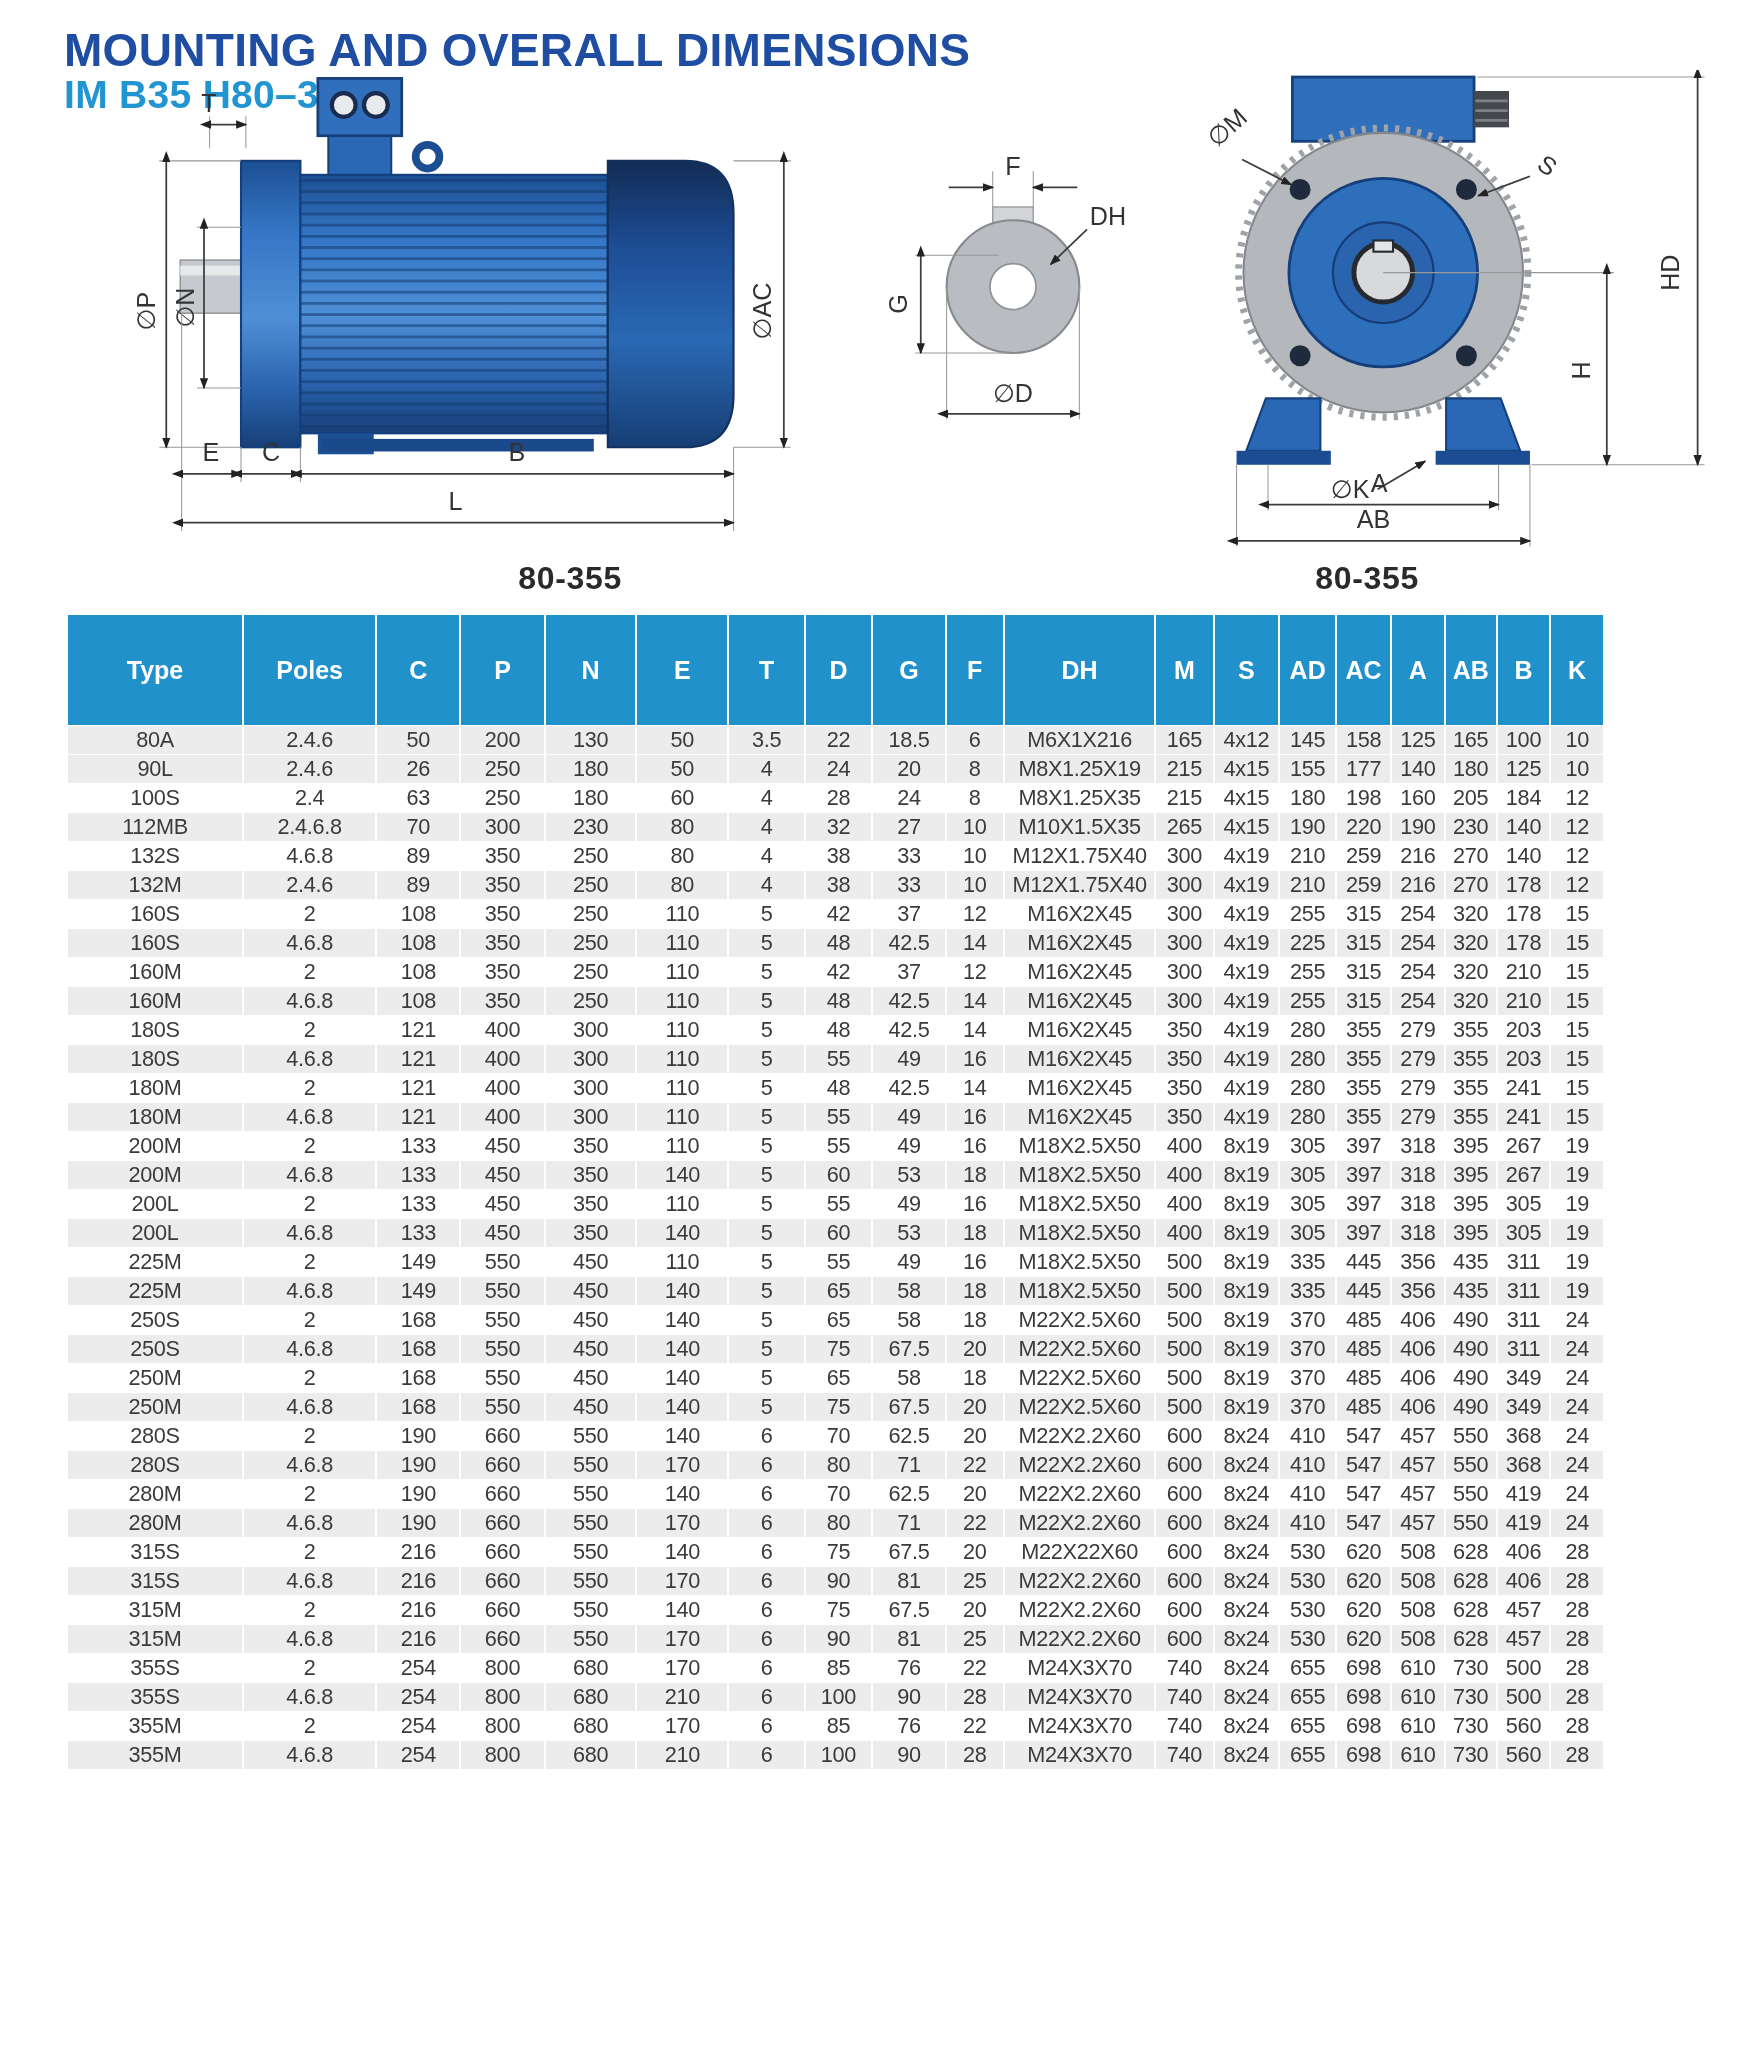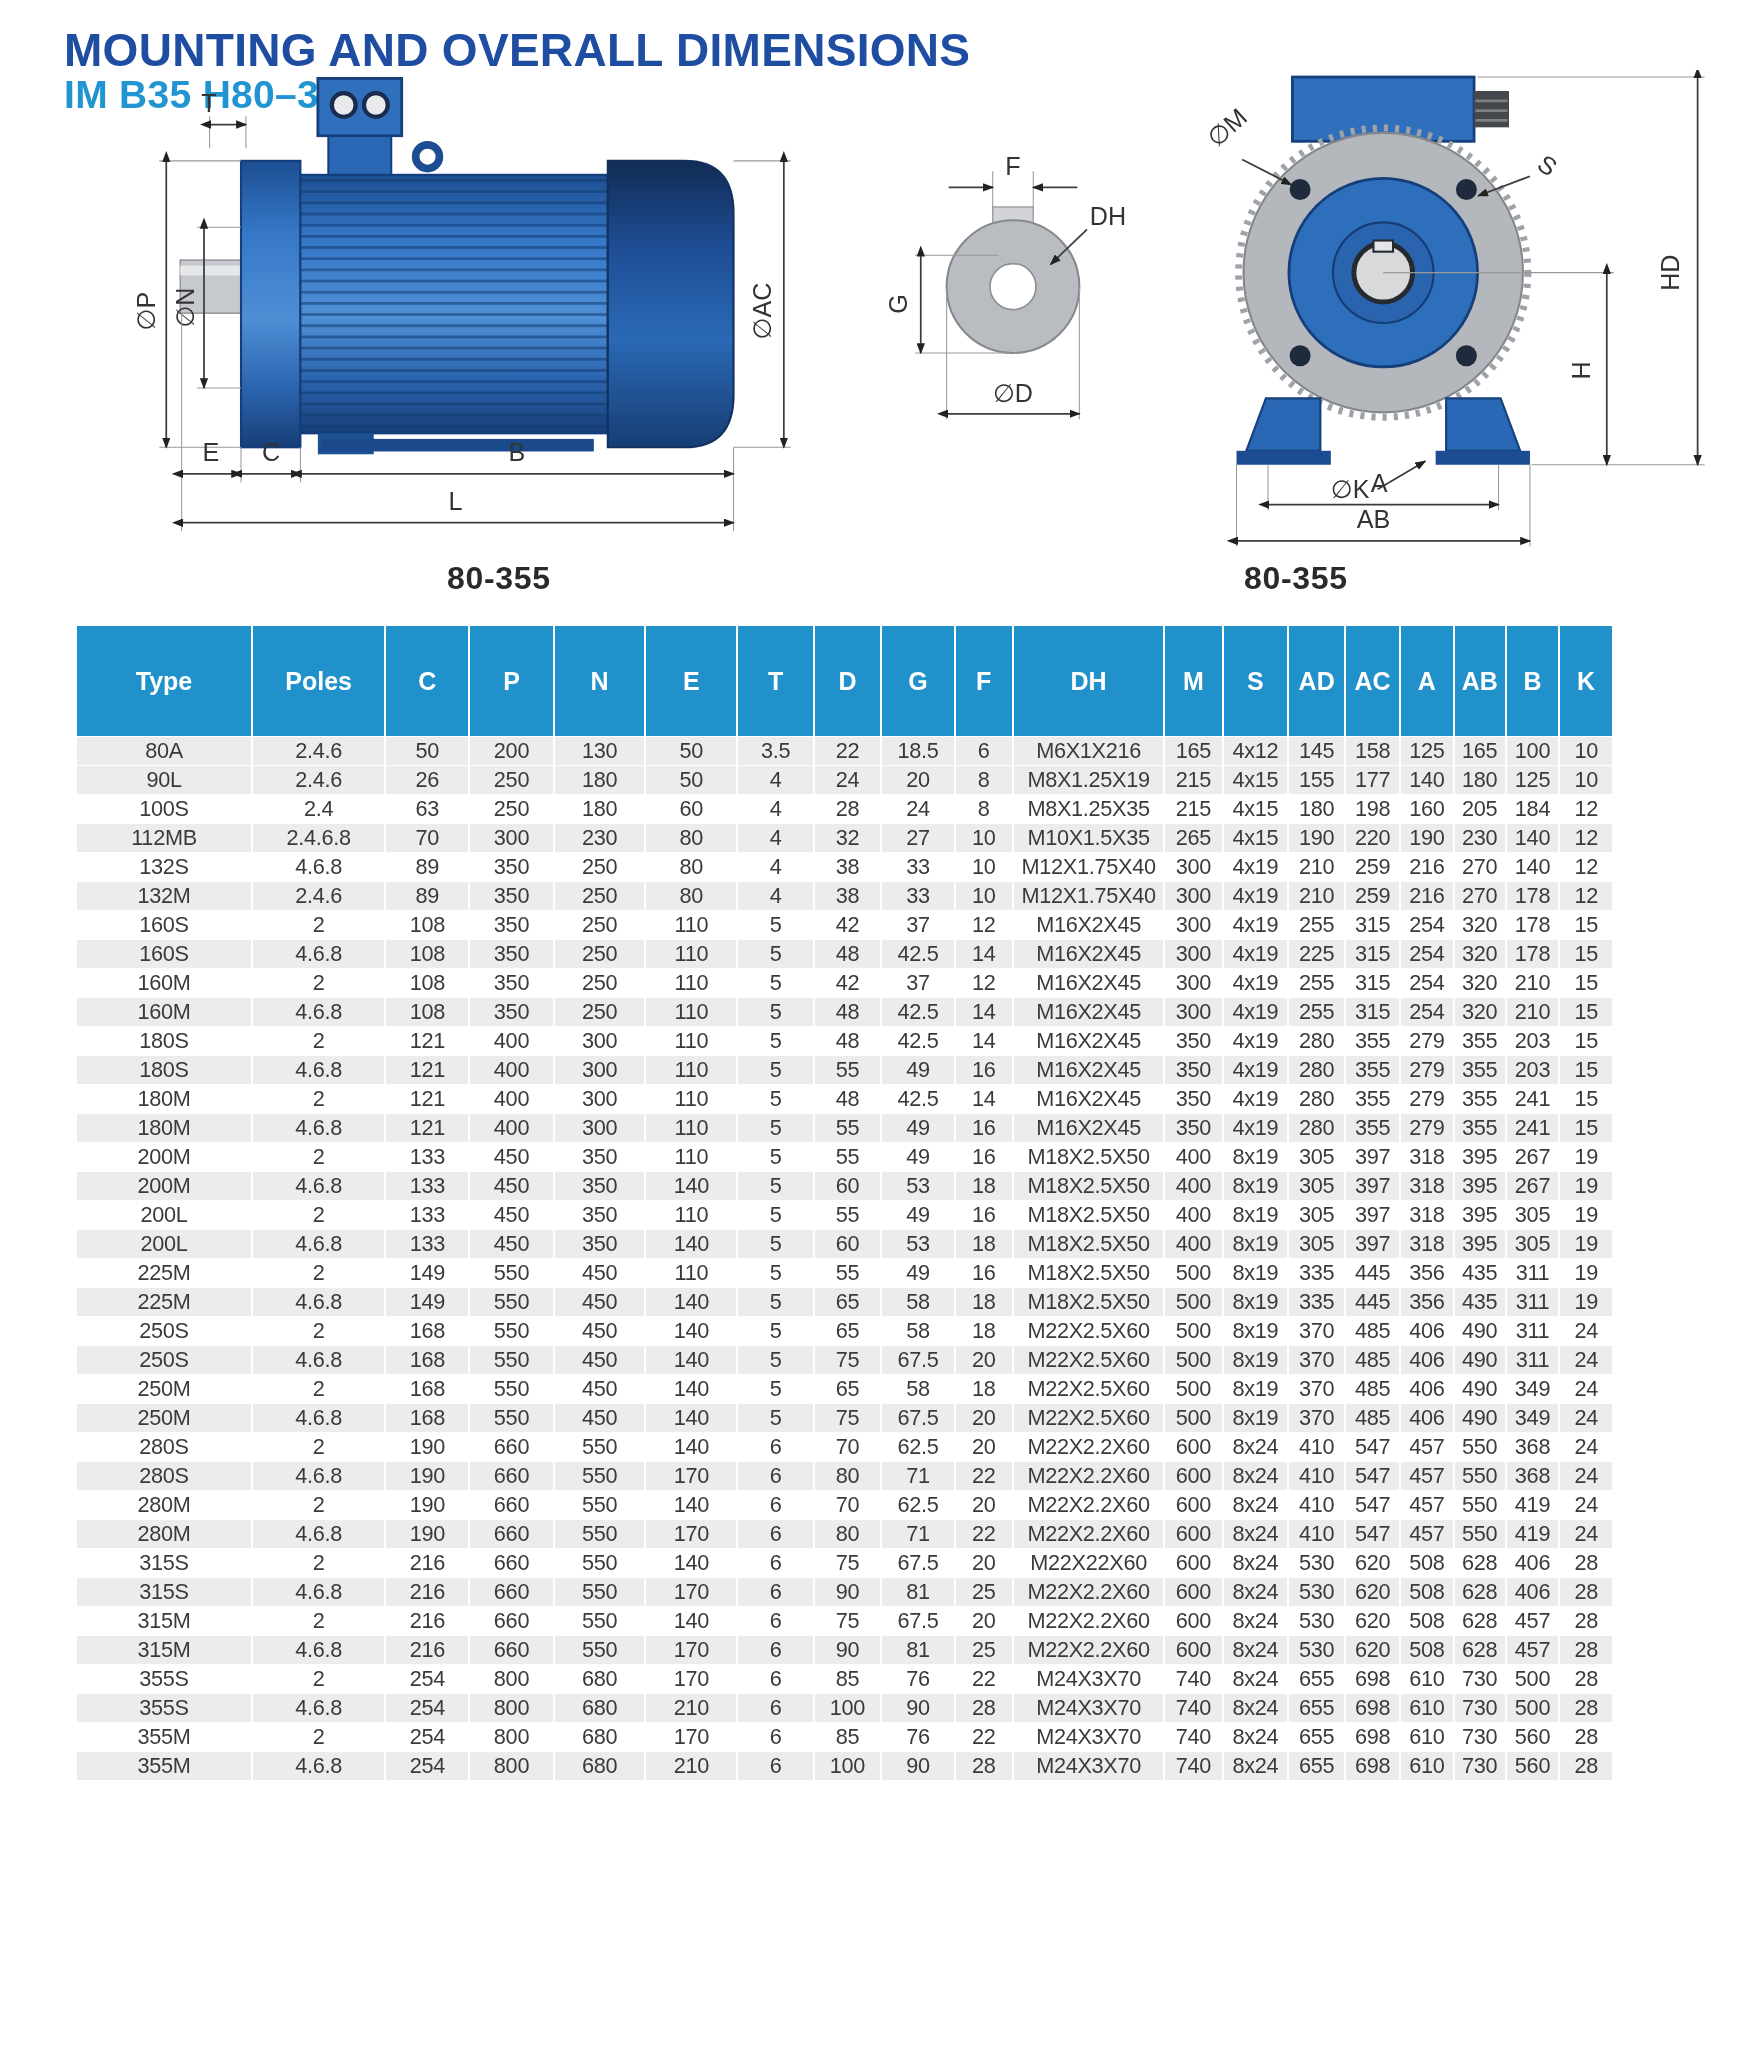--- a/index.html
+++ b/index.html
@@ -26,29 +26,29 @@
     color:var(--title-blue);
     margin-top:12px;
   }
   .page-subtitle{
     position:absolute;left:64px;top:73px;
     font-size:39px;font-weight:800;letter-spacing:0.3px;
     color:var(--subtitle-blue);
   }
   .drawing-svg{position:absolute;left:0;top:70px}
   .caption{
-    position:absolute;top:560px;width:175px;text-align:left;
+    position:absolute;top:560px;width:175px;text-align:right;
     font-size:32px;font-weight:800;color:#2a2a2a;letter-spacing:0.7px;
   }
   .caption.left{left:447px}
   .caption.right{left:1244px}
 
   table.dims{
-    position:absolute;left:77px;top:615px;width:1537px;
-    border-collapse:separate;border-spacing:0;table-layout:fixed;margin-top:11px;
+    position:absolute;left:68px;top:615px;width:1537px;
+    border-collapse:separate;border-spacing:0;table-layout:fixed;
   }
   table.dims th{
     background:var(--table-header-blue);
     color:#fff;font-size:25px;font-weight:700;
     height:110px;text-align:center;vertical-align:middle;
     border-right:2.1px solid #fff;
   }
   table.dims td{
     height:29px;font-size:21.7px;color:var(--body-text);
     text-align:center;vertical-align:middle;

